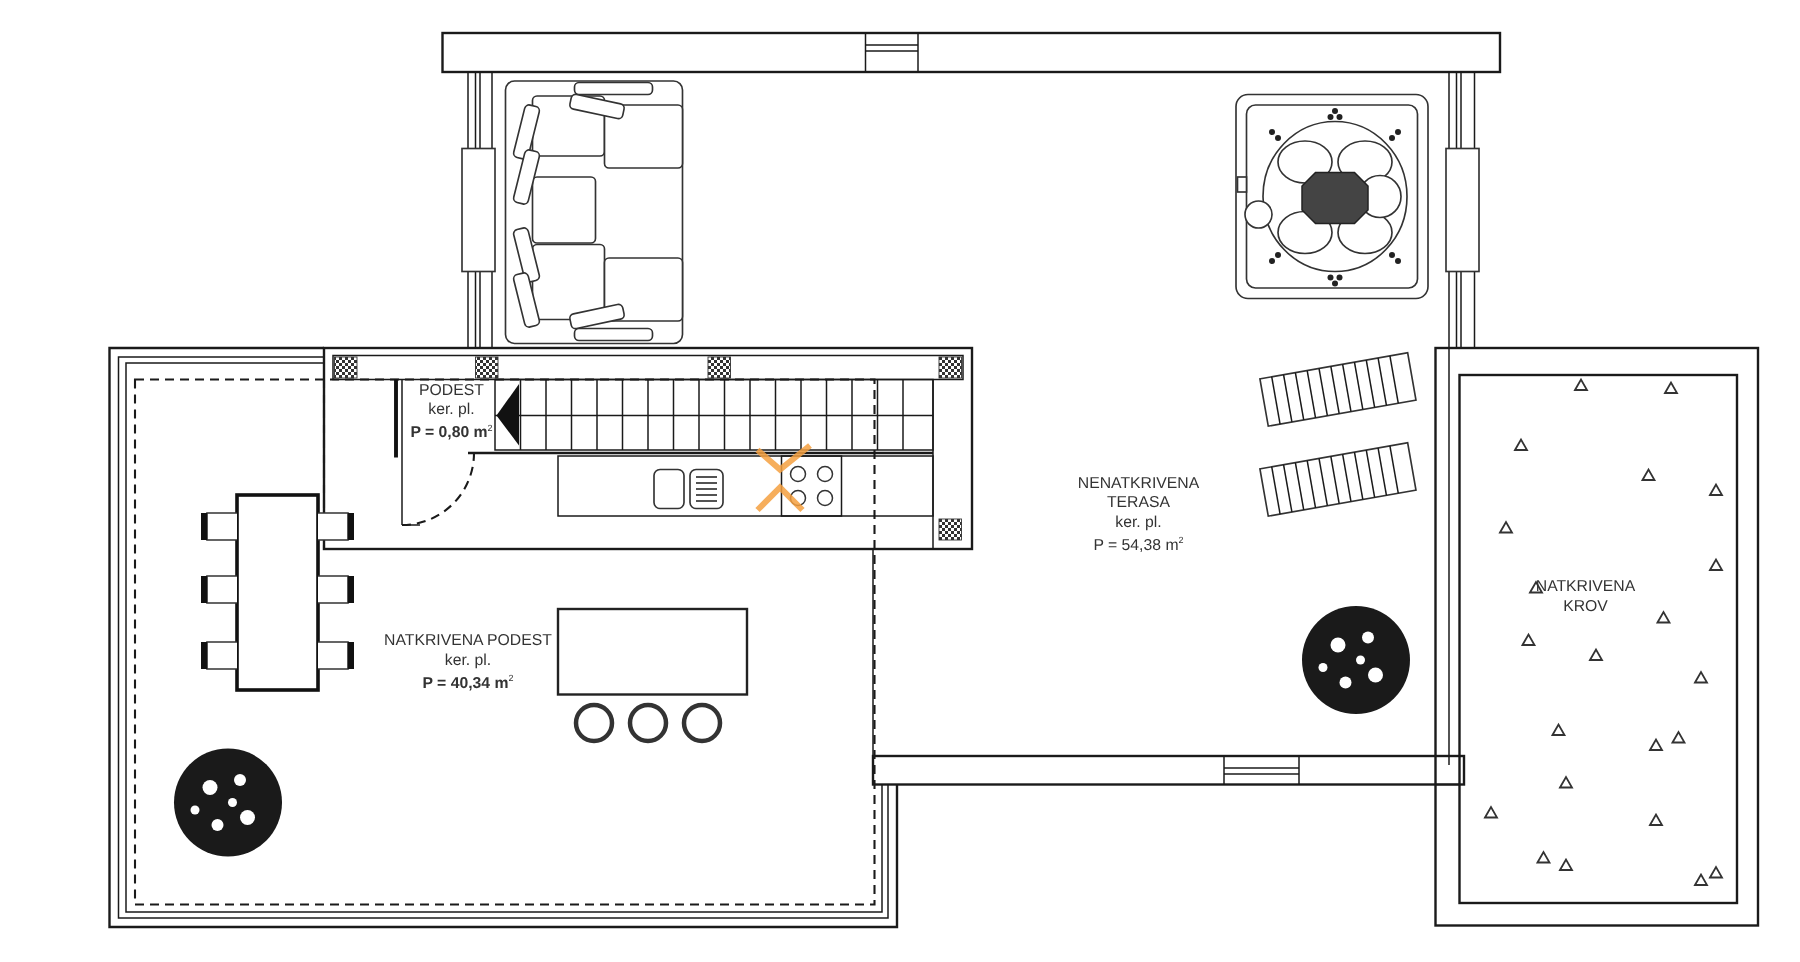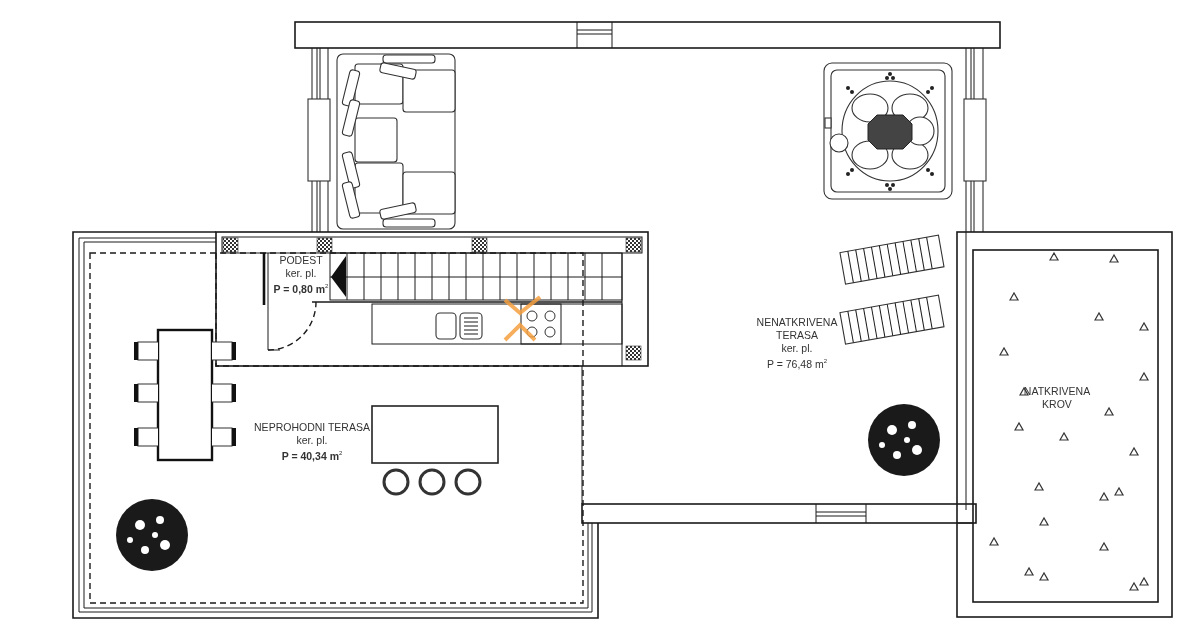--- a/index.html
+++ b/index.html
@@ -281,28 +281,28 @@
   </g>
 </svg>
 
 <div class="lbl" style="left:301px; top:254px;">
   <span>PODEST</span>
   <span>ker. pl.</span>
   <span><b style="font-weight:bold">P = 0,80 m</b><sup>2</sup></span>
 </div>
 
 <div class="lbl" style="left:312px; top:421px;">
-  <span>NEPROHODNI TERASA</span>
+  <span>NATKRIVENA PODEST</span>
   <span>ker. pl.</span>
   <span><b style="font-weight:bold">P = 40,34 m</b><sup>2</sup></span>
 </div>
 
-<div class="lbl" style="left:759px; top:316px;margin-left:38px;">
+<div class="lbl" style="left:759px; top:316px;">
   <span>NENATKRIVENA</span>
   <span>TERASA</span>
   <span>ker. pl.</span>
-  <span><b style="font-weight:normal">P = 76,48 m</b><sup>2</sup></span>
+  <span><b style="font-weight:normal">P = 54,38 m</b><sup>2</sup></span>
 </div>
 
 <div class="lbl" style="left:1057px; top:385px;">
   <span>NATKRIVENA</span>
   <span>KROV</span>
 </div>
 
 </body></html>

